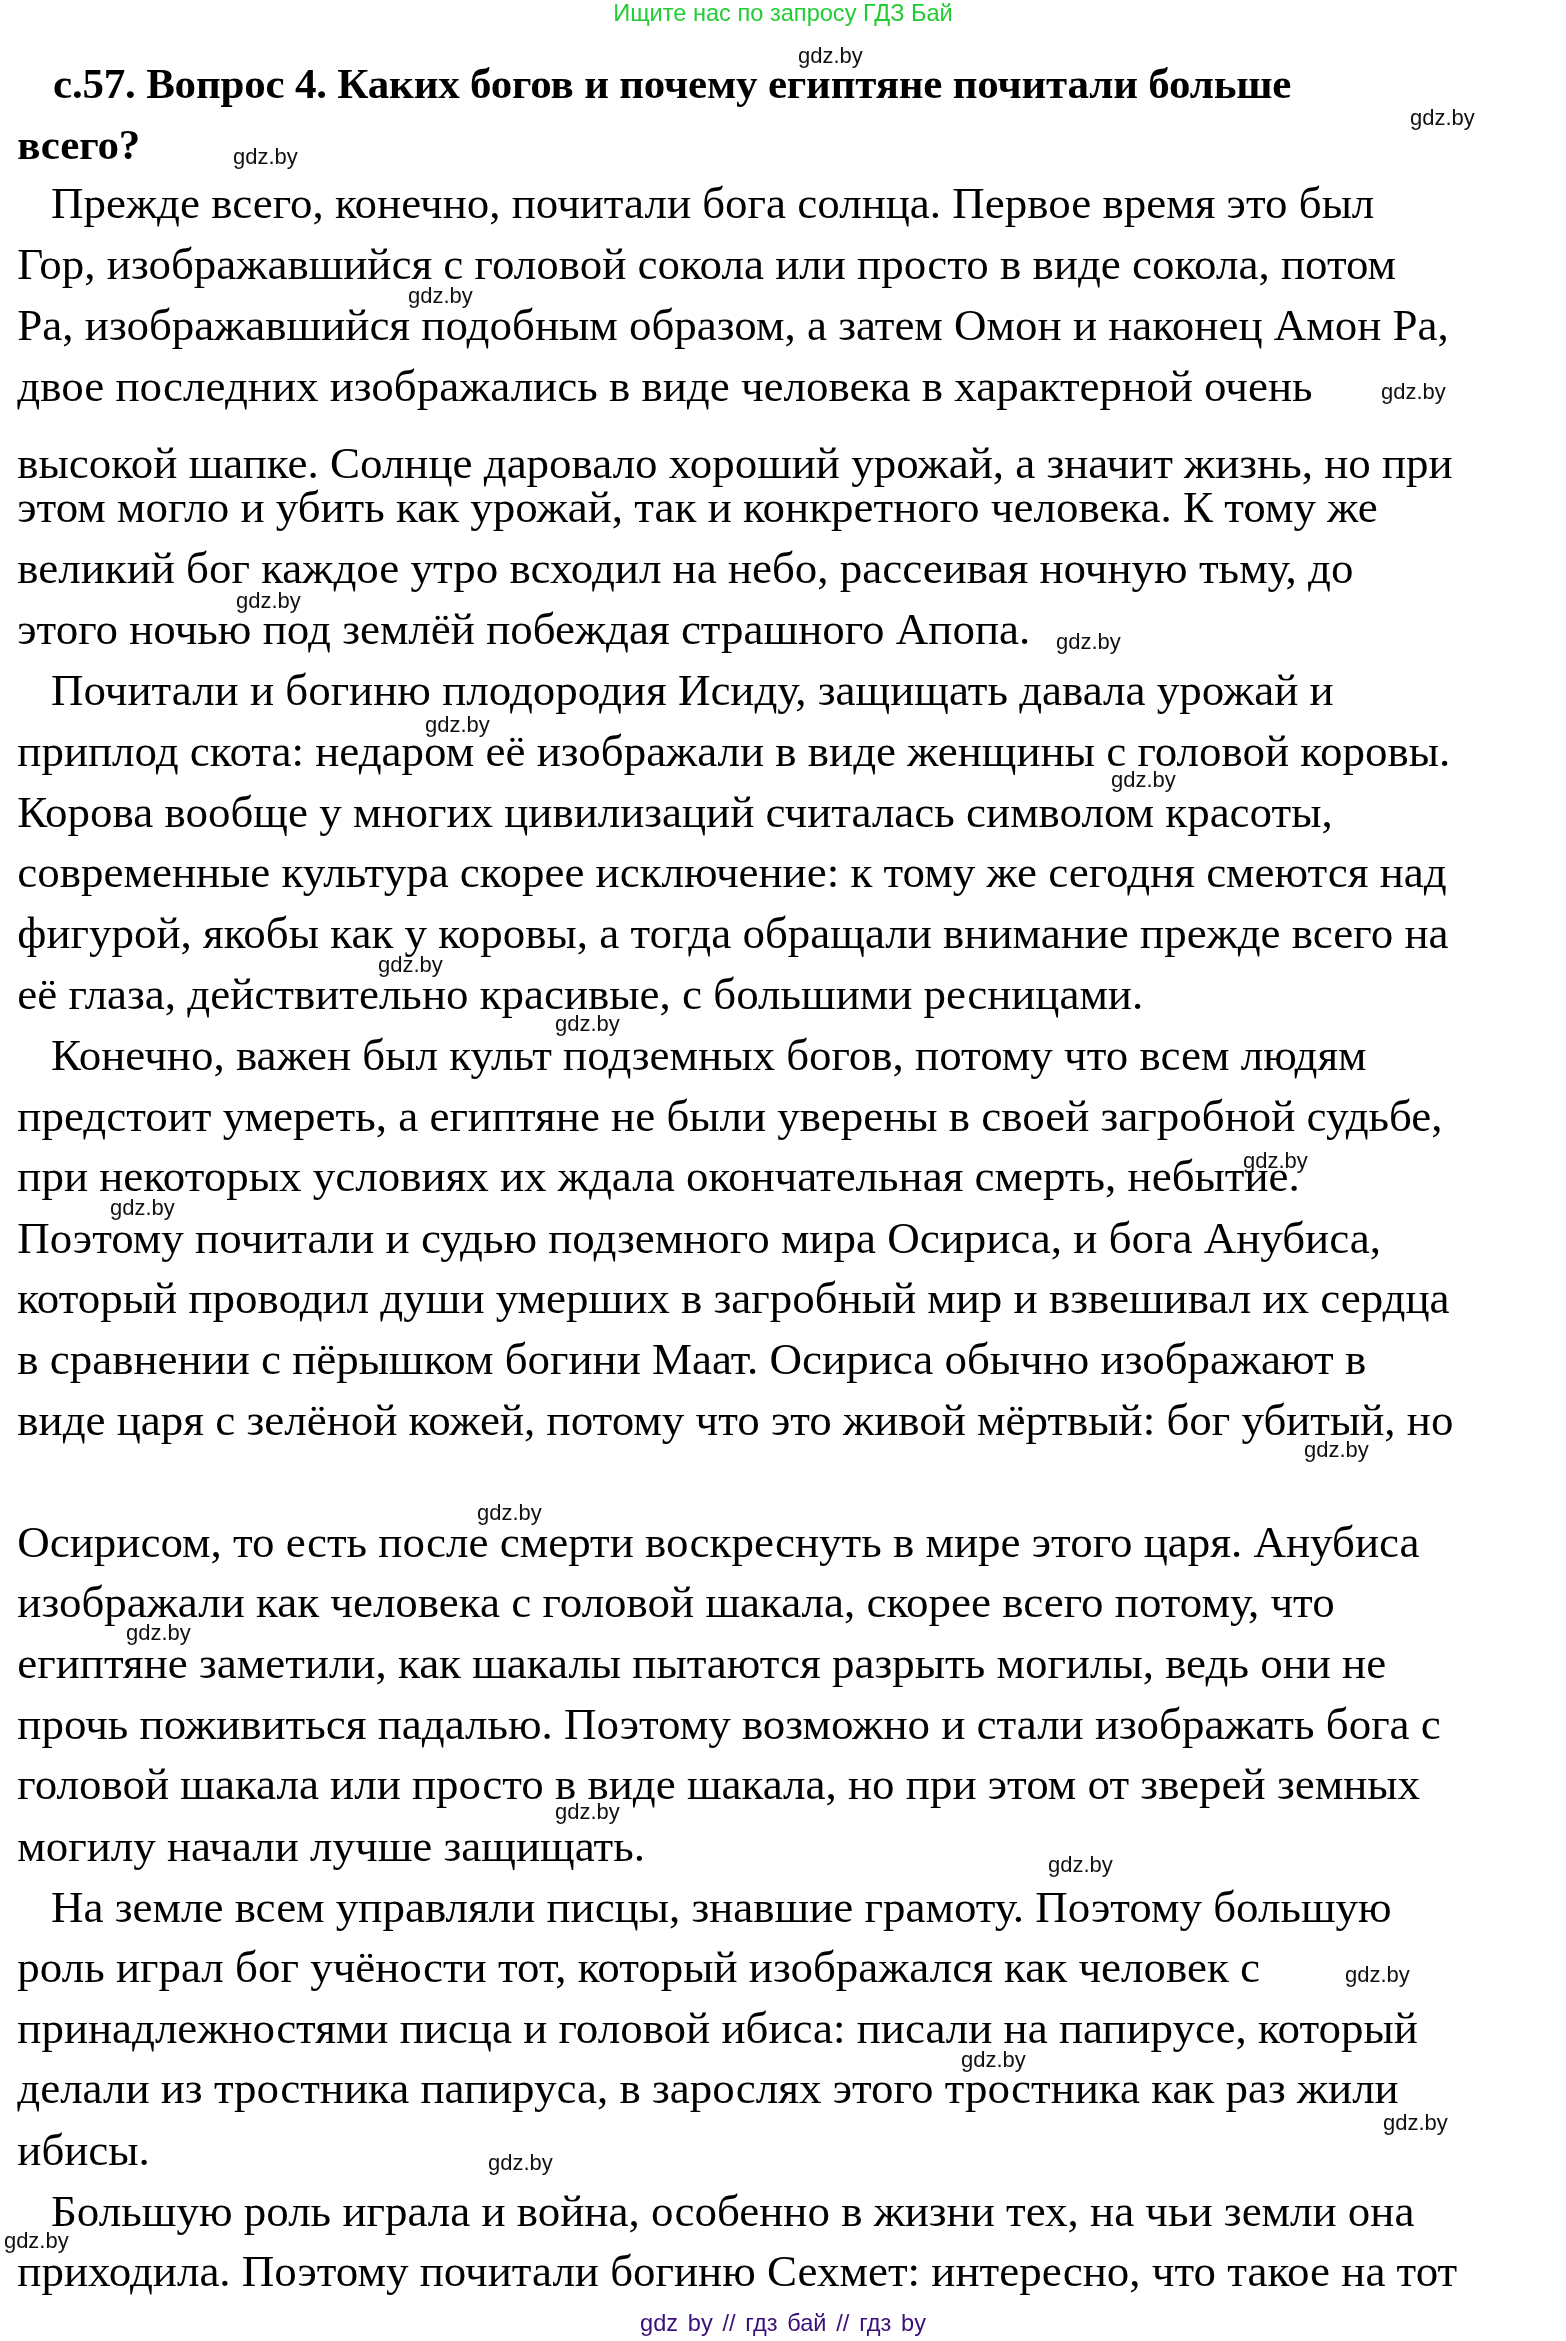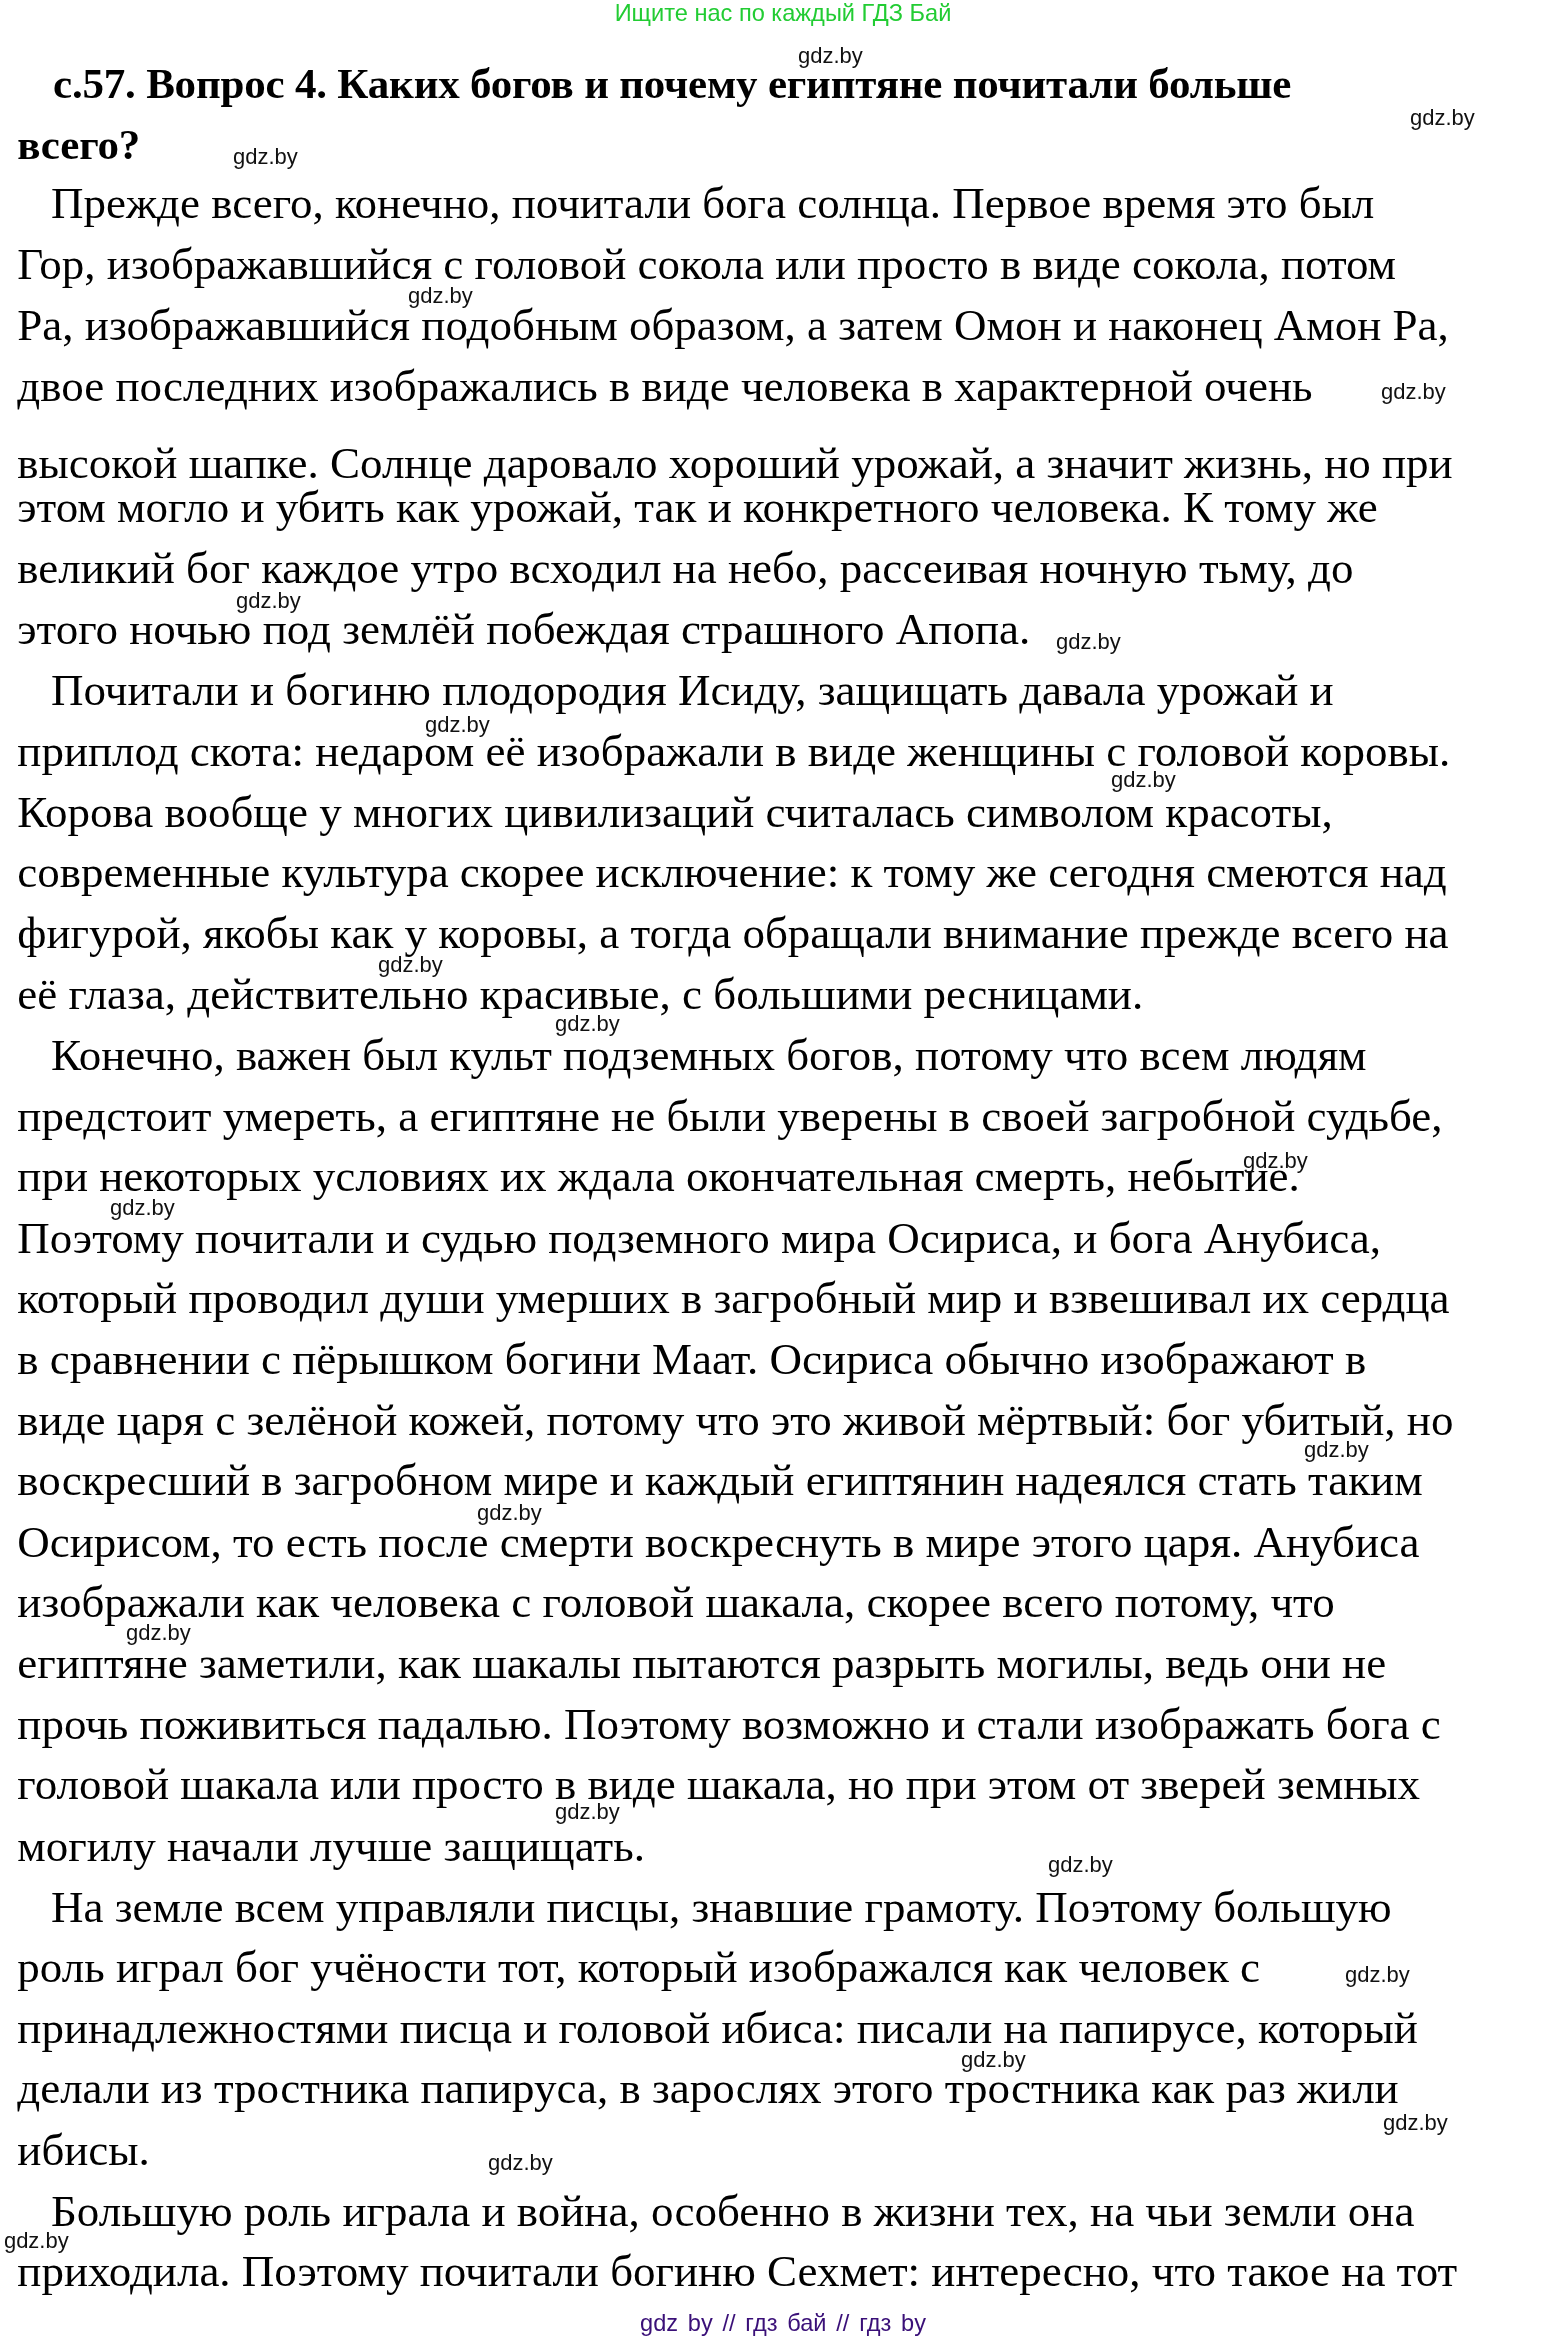--- a/index.html
+++ b/index.html
@@ -54,21 +54,21 @@
     font-size: 22px;
     line-height: 23.6px;
     color: #111111;
     white-space: pre;
   }
   #lines, #watermarks { position: absolute; left: 0; top: 0; width: 1426px; height: 2342px; }
 </style>
 </head>
 <body>
 
-<div class="banner">Ищите нас по каждый ГДЗ Бай</div>
+<div class="banner">Ищите нас по запросу ГДЗ Бай</div>
 
 <div class="title" style="left:53px; top:60px;">с.57. Вопрос 4. Каких богов и почему египтяне почитали больше</div>
 <div class="title" style="left:17.3px; top:121px;">всего?</div>
 
 <div id="lines">
     <div class="line" style="left: 51px; top: 180px;">Прежде всего, конечно, почитали бога солнца. Первое время это был</div>
     <div class="line" style="left: 17.3px; top: 241px;">Гор, изображавшийся с головой сокола или просто в виде сокола, потом</div>
     <div class="line" style="left: 17.3px; top: 302px;">Ра, изображавшийся подобным образом, а затем Омон и наконец Амон Ра,</div>
     <div class="line" style="left: 17.3px; top: 363px;">двое последних изображались в виде человека в характерной очень</div>
     <div class="line" style="left: 17.3px; top: 424px; margin-top: 16px;">высокой шапке. Солнце даровало хороший урожай, а значит жизнь, но при</div>
@@ -81,21 +81,20 @@
     <div class="line" style="left: 17.3px; top: 849px;">современные культура скорее исключение: к тому же сегодня смеются над</div>
     <div class="line" style="left: 17.3px; top: 910px;">фигурой, якобы как у коровы, а тогда обращали внимание прежде всего на</div>
     <div class="line" style="left: 17.3px; top: 971px;">её глаза, действительно красивые, с большими ресницами.</div>
     <div class="line" style="left: 51px; top: 1032px;">Конечно, важен был культ подземных богов, потому что всем людям</div>
     <div class="line" style="left: 17.3px; top: 1093px;">предстоит умереть, а египтяне не были уверены в своей загробной судьбе,</div>
     <div class="line" style="left: 17.3px; top: 1153px;">при некоторых условиях их ждала окончательная смерть, небытие.</div>
     <div class="line" style="left: 17.3px; top: 1215px;">Поэтому почитали и судью подземного мира Осириса, и бога Анубиса,</div>
     <div class="line" style="left: 17.3px; top: 1275px;">который проводил души умерших в загробный мир и взвешивал их сердца</div>
     <div class="line" style="left: 17.3px; top: 1336px; text-align: center;">в сравнении с пёрышком богини Маат. Осириса обычно изображают в</div>
     <div class="line" style="left: 17.3px; top: 1397px;">виде царя с зелёной кожей, потому что это живой мёртвый: бог убитый, но</div>
-    <div class="line" style="left: 17.3px; top: 1457px;">воскресший в загробном мире и каждый египтянин надеялся стать таким</div>
     <div class="line" style="left: 17.3px; top: 1519px;">Осирисом, то есть после смерти воскреснуть в мире этого царя. Анубиса</div>
     <div class="line" style="left: 17.3px; top: 1579px;">изображали как человека с головой шакала, скорее всего потому, что</div>
     <div class="line" style="left: 17.3px; top: 1640px;">египтяне заметили, как шакалы пытаются разрыть могилы, ведь они не</div>
     <div class="line" style="left: 17.3px; top: 1701px;">прочь поживиться падалью. Поэтому возможно и стали изображать бога с</div>
     <div class="line" style="left: 17.3px; top: 1761px;">головой шакала или просто в виде шакала, но при этом от зверей земных</div>
     <div class="line" style="left: 17.3px; top: 1823px;">могилу начали лучше защищать.</div>
     <div class="line" style="left: 51px; top: 1884px;">На земле всем управляли писцы, знавшие грамоту. Поэтому большую</div>
     <div class="line" style="left: 17.3px; top: 1944px;">роль играл бог учёности тот, который изображался как человек с</div>
     <div class="line" style="left: 17.3px; top: 2005px;">принадлежностями писца и головой ибиса: писали на папирусе, который</div>
     <div class="line" style="left: 17.3px; top: 2065px;">делали из тростника папируса, в зарослях этого тростника как раз жили</div>

